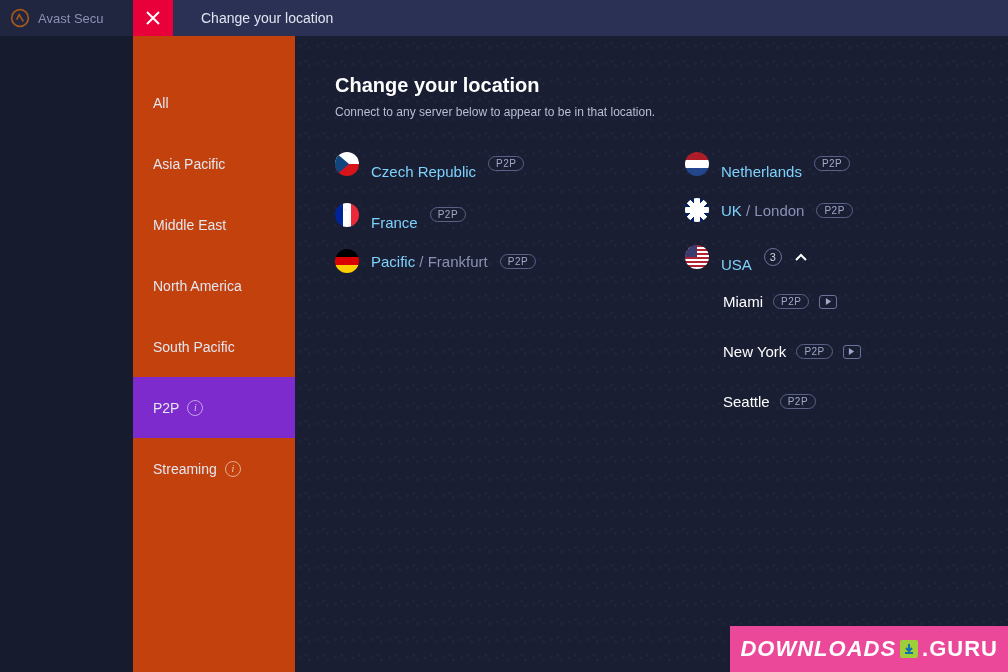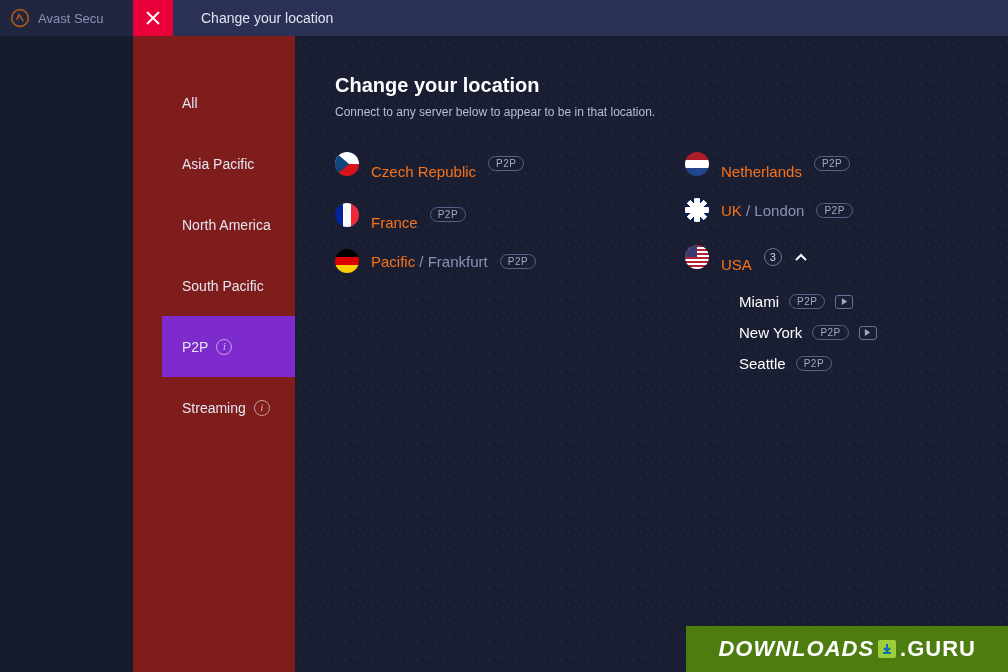--- a/index.html
+++ b/index.html
@@ -8,53 +8,53 @@
 .titlebar { height: 36px; display: flex; align-items: center; background: #212640; padding-left: 10px; }
 .app-icon { width: 20px; height: 20px; margin-right: 8px; opacity: 0.6; }
 .app-title { color: #8a90b3; font-size: 13px; }
 
 .container { display: flex; height: calc(100% - 36px); }
 
 .left-strip { width: 133px; background: #171b2e; }
 .close-btn { width: 40px; height: 36px; background: #e9003a; display: flex; align-items: center; justify-content: center; cursor: pointer; position: absolute; top: 0; left: 133px; }
 .close-btn svg { width: 14px; height: 14px; }
 
-.sidebar { width: 162px; background: #7f1d1d; display: flex; flex-direction: column; padding-left: 29px; }
+.sidebar { width: 162px; background: #c2410c; display: flex; flex-direction: column; }
 .sidebar-item { height: 61px; display: flex; align-items: center; padding-left: 20px; color: #e4e6f1; font-size: 14px; cursor: pointer; }
 .sidebar-item.active { background: #7d2bcc; }
 .sidebar-item .info-icon { margin-left: 8px; width: 16px; height: 16px; border: 1.2px solid rgba(255,255,255,0.55); border-radius: 50%; display: inline-flex; align-items: center; justify-content: center; font-size: 10px; color: rgba(255,255,255,0.7); font-style: italic; font-family: Georgia, serif; }
 
 .header-strip { height: 36px; display:flex; align-items:center; padding-left: 28px; color: #e1e4f0; font-size: 14px; background:#2b3155; position:absolute; top:0; left:173px; right:0; }
 
 .main { flex: 1; padding: 38px 40px 20px 40px; position: relative; color: #fff; }
 .page-title { font-size: 20px; font-weight: 700; margin-bottom: 8px; }
 .page-subtitle { font-size: 12px; color: #b9bdd6; margin-bottom: 28px; }
 
 .locations { display: flex; gap: 70px; }
 .col { display: flex; flex-direction: column; gap: 18px; min-width: 280px; }
 .loc-row { display: flex; align-items: center; gap: 12px; cursor: pointer; font-size: 15px; }
 .flag { width: 24px; height: 24px; border-radius: 50%; flex-shrink: 0; }
-.loc-name { color: #f97316; margin-top: 16px; }
+.loc-name { color: #7dd3fc; margin-top: 16px; }
 .loc-city { color: #8b91b5; text-align: right; }
 .badge { font-size: 10px; color: #a2a8c9; border: 1px solid #5a6186; border-radius: 10px; padding: 1px 7px; letter-spacing: 0.5px; }
 .count-badge { font-size: 11px; color: #cfd3e8; border: 1px solid #6b7299; border-radius: 50%; width: 18px; height: 18px; display: inline-flex; align-items: center; justify-content: center; }
 .chevron { width: 14px; height: 14px; }
 .play-badge { width: 18px; height: 14px; border: 1px solid #6b7299; border-radius: 3px; display:inline-flex; align-items:center; justify-content:center; }
 .play-badge svg { width: 7px; height: 7px; }
 
-.sublist { margin-left: 54px; display: flex; flex-direction: column; gap: 14px; margin-top: 2px; }
+.sublist { margin-left: 38px; display: flex; flex-direction: column; gap: 33px; margin-top: 2px; }
 .sub-row { display:flex; align-items:center; gap: 10px; font-size: 15px; color: #fff; cursor:pointer; }
 
 .world-bg { position: absolute; inset: 0; opacity: 0.08; pointer-events: none; background:
   radial-gradient(circle at 25% 55%, #6b7299 0 1.4px, transparent 1.6px),
   radial-gradient(circle at 60% 40%, #6b7299 0 1.4px, transparent 1.6px),
   radial-gradient(circle at 80% 65%, #6b7299 0 1.4px, transparent 1.6px);
   background-size: 18px 18px; }
 
-.watermark { position: absolute; right: 0; bottom: 0; background: #4d7c0f; color: #fff; font-weight: 800; font-size: 22px; letter-spacing: 1px; padding: 10px 32px; display:flex; align-items:center; gap:4px; font-style: italic; margin-left: 31px; }
+.watermark { position: absolute; right: 0; bottom: 0; background: #ec4899; color: #fff; font-weight: 800; font-size: 22px; letter-spacing: 1px; padding: 10px 10px; display:flex; align-items:center; gap:4px; font-style: italic; margin-left: 31px; }
 .watermark .dl-icon { background:#9fce3b; width:18px; height:18px; display:inline-flex; align-items:center; justify-content:center; border-radius:2px; font-style:normal; }
 .watermark .guru { font-style: normal; font-weight: 900; }
 
 
 .flag-cz { background: linear-gradient(180deg,#fff 0 50%,#d7141a 50% 100%); position:relative; overflow:hidden;}
 .flag-cz::before { content:""; position:absolute; left:0; top:0; border-top:12px solid transparent; border-bottom:12px solid transparent; border-left:14px solid #11457e;}
 .flag-fr { background: linear-gradient(90deg,#002395 0 33%,#fff 33% 66%,#ed2939 66% 100%); }
 .flag-de { background: linear-gradient(180deg,#000 0 33%,#dd0000 33% 66%,#ffce00 66% 100%); }
 .flag-nl { background: linear-gradient(180deg,#ae1c28 0 33%,#fff 33% 66%,#21468b 66% 100%); }
 .flag-uk { background:#012169; position:relative; overflow:hidden; }
@@ -87,20 +87,23 @@
 <div class="container">
   <div class="left-strip"></div>
 
   <div class="sidebar" style="margin-top:0;">
     <div style="height:36px"></div>
     <div class="sidebar-item">
         <span>All</span>
       </div>
     <div class="sidebar-item">
         <span>Asia Pacific</span>
+      </div>
+    <div class="sidebar-item">
+        <span>Middle East</span>
       </div>
     <div class="sidebar-item">
         <span>North America</span>
       </div>
     <div class="sidebar-item">
         <span>South Pacific</span>
       </div>
     <div class="sidebar-item active">
         <span>P2P</span>
         <span class="info-icon">i</span>

